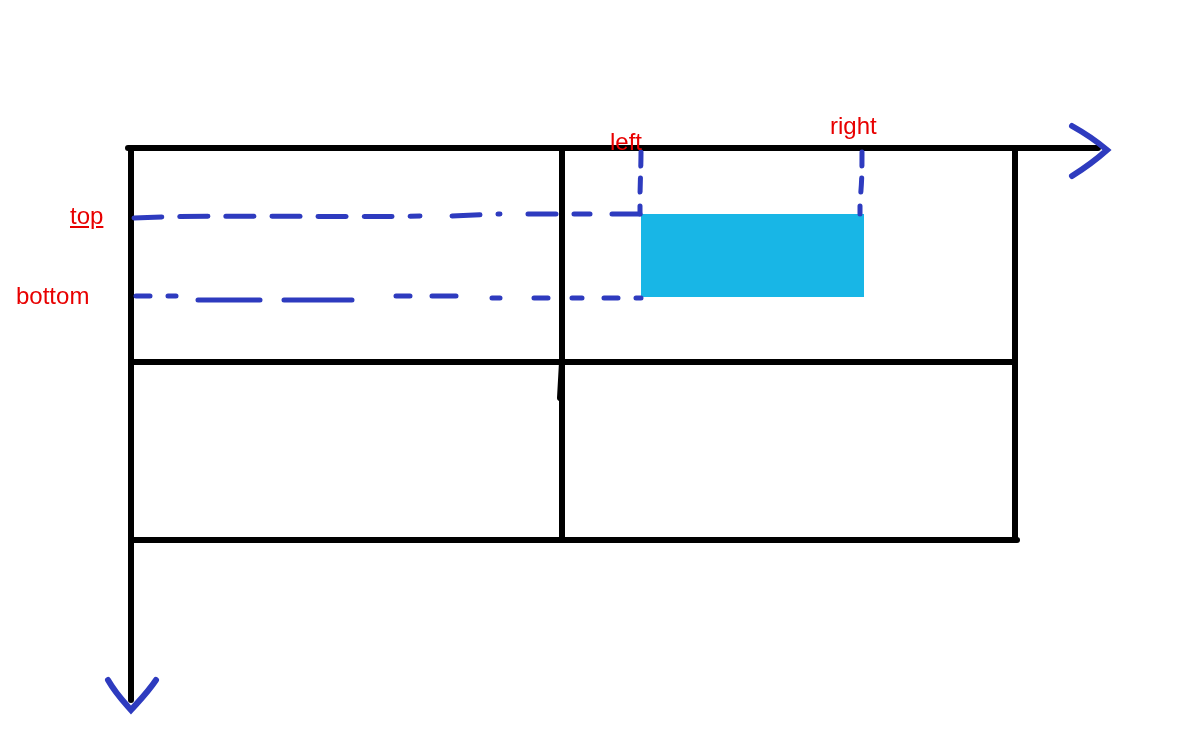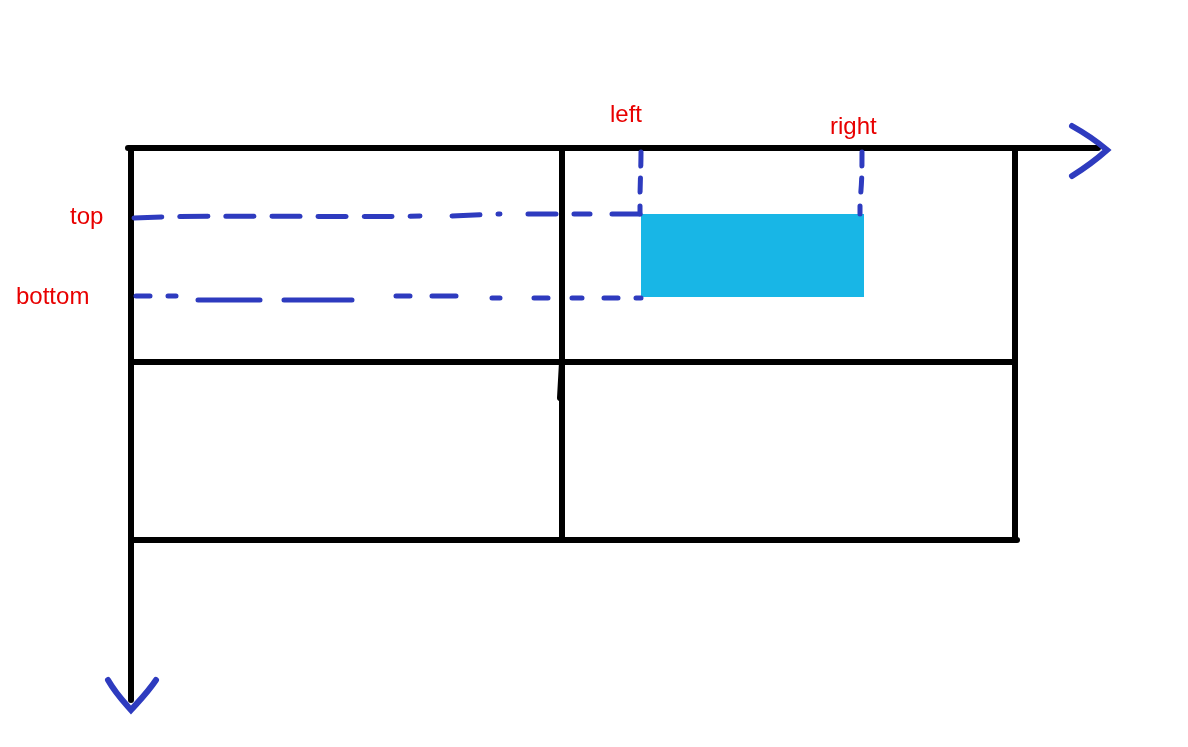--- a/index.html
+++ b/index.html
@@ -58,20 +58,20 @@
 
     <path d="M136 296 L150 296 M168 296 L176 296 M198 300 L260 300 M284 300 L352 300
              M396 296 L410 296 M432 296 L456 296 M492 298 L500 298
              M534 298 L548 298 M572 298 L582 298 M604 298 L618 298 M636 298 L641 298" stroke="#2e3bbf" stroke-width="5" fill="none" stroke-linecap="round"></path>
 
     <path d="M641 152 C641 168 640 184 640 200 M640 206 L640 214" stroke="#2e3bbf" stroke-width="5" fill="none" stroke-linecap="round" stroke-dasharray="14 12"></path>
 
     <path d="M862 152 C862 168 862 184 860 200 M860 206 L860 214" stroke="#2e3bbf" stroke-width="5" fill="none" stroke-linecap="round" stroke-dasharray="14 12"></path>
   </svg>
 
-  <div class="label" style="left:610px; top:100px;">left</div>
+  <div class="label" style="left:610px; top:128px;">left</div>
 
   <div class="label" style="left:830px; top:112px;">right</div>
 
-  <div class="label" style="left:70px; top:202px;">top</div>
+  <div class="label" style="left:70px; top:202px;text-decoration:underline;">top</div>
 
   <div class="label" style="left:16px; top:282px;">bottom</div>
 </div>
 
 </body></html>

